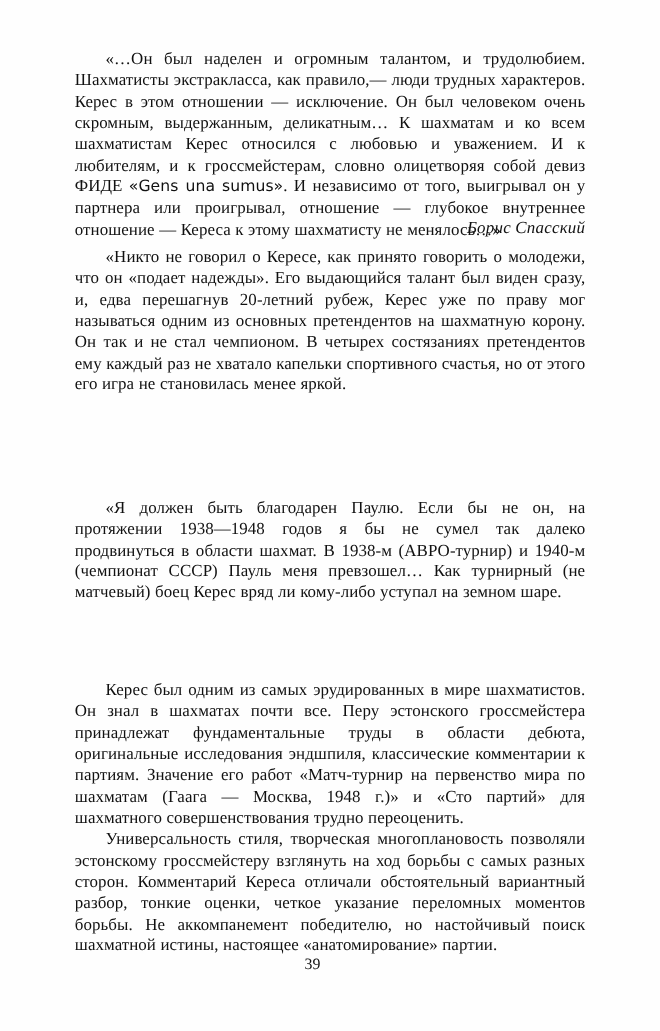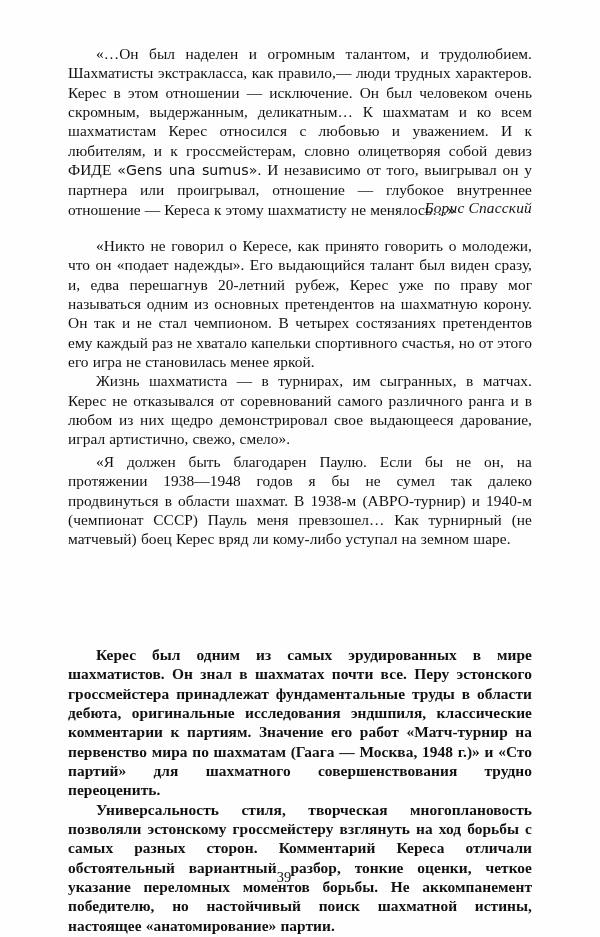--- a/index.html
+++ b/index.html
@@ -64,41 +64,40 @@
     top: 869px;
     width: 568px;
     text-align: center;
     font-size: 14.4px;
     font-family: "Liberation Serif", "DejaVu Serif", serif;
   }
 
   
   #block-quote-1   { top: 44px; }
   #block-attr-1    { top: 198px; }
-  #block-quote-2   { top: 236px; }
+  #block-quote-2   { top: 224px; }
   #block-attr-2    { top: 411px; }
   #block-quote-3   { top: 452px; }
   #block-attr-3    { top: 607px; }
-  #block-body      { top: 645px; font-weight: bold; }
+  #block-body      { top: 618px; }
 </style>
 </head>
 <body>
 
 <div class="page">
 
   <div class="text-block quote-group" id="block-quote-1">
     <p class="para"><span>«…Он был наделен и огромным талантом, и трудолюбием. Шахматисты экстракласса, как правило,— люди трудных характеров. Керес в этом отношении  — исключение. Он был человеком очень скромным, выдержанным, деликатным… К шахматам и ко всем шахматистам Керес относился с любовью и уважением. И к любителям, и к гроссмейстерам, словно олицетворяя собой девиз ФИДЕ </span><span class="latin">«Gens una sumus»</span><span>. И независимо от того, выигрывал он у партнера или проигрывал, отношение — глубокое внутреннее отношение — Кереса к этому шахматисту не менялось…»</span></p>
   </div>
   <div class="text-block" id="block-attr-1">
     <p class="attribution">Борис Спасский</p>
   </div>
 
   <div class="text-block quote-group" id="block-quote-2">
     <p class="para">«Никто не говорил о Кересе, как принято говорить о молодежи, что он «подает надежды». Его выдающийся талант был виден сразу, и, едва перешагнув 20-летний рубеж, Керес уже по праву мог называться одним из основных претендентов на шахматную корону. Он так и не стал чемпионом. В четырех состязаниях претендентов ему каждый раз не хватало капельки спортивного счастья, но от этого его игра не становилась менее яркой.</p>
-    <p class="para">Жизнь шахматиста — в турнирах, им сыгранных, в матчах. Керес не отказывался от соревнований самого различного ранга и в любом из них щедро демонстрировал свое выдающееся дарование, играл артистично, свежо, смело».</p>
   </div>
 
   <div class="text-block quote-group" id="block-quote-3">
     <p class="para">«Я должен быть благодарен Паулю. Если бы не он, на протяжении 1938—1948 годов я бы не сумел так далеко продвинуться в области шахмат. В 1938-м (АВРО-турнир) и 1940-м (чемпионат СССР) Пауль меня превзошел… Как турнирный (не матчевый) боец Керес вряд ли кому-либо уступал на земном шаре.</p>
   </div>
 
   <div class="text-block" id="block-body">
     <p class="para">Керес был одним из самых эрудированных в мире шахматистов. Он знал в шахматах почти все. Перу эстонского гроссмейстера принадлежат фундаментальные труды в области дебюта, оригинальные исследования эндшпиля, классические комментарии к партиям. Значение его работ «Матч-турнир на первенство мира по шахматам (Гаага — Москва, 1948 г.)» и «Сто партий» для шахматного совершенствования трудно переоценить.</p>
     <p class="para">Универсальность стиля, творческая многоплановость позволяли эстонскому гроссмейстеру взглянуть на ход борьбы с самых разных сторон. Комментарий Кереса отличали обстоятельный вариантный разбор, тонкие оценки, четкое указание переломных моментов борьбы. Не аккомпанемент победителю, но настойчивый поиск шахматной истины, настоящее «анатомирование» партии.</p>
   </div>

